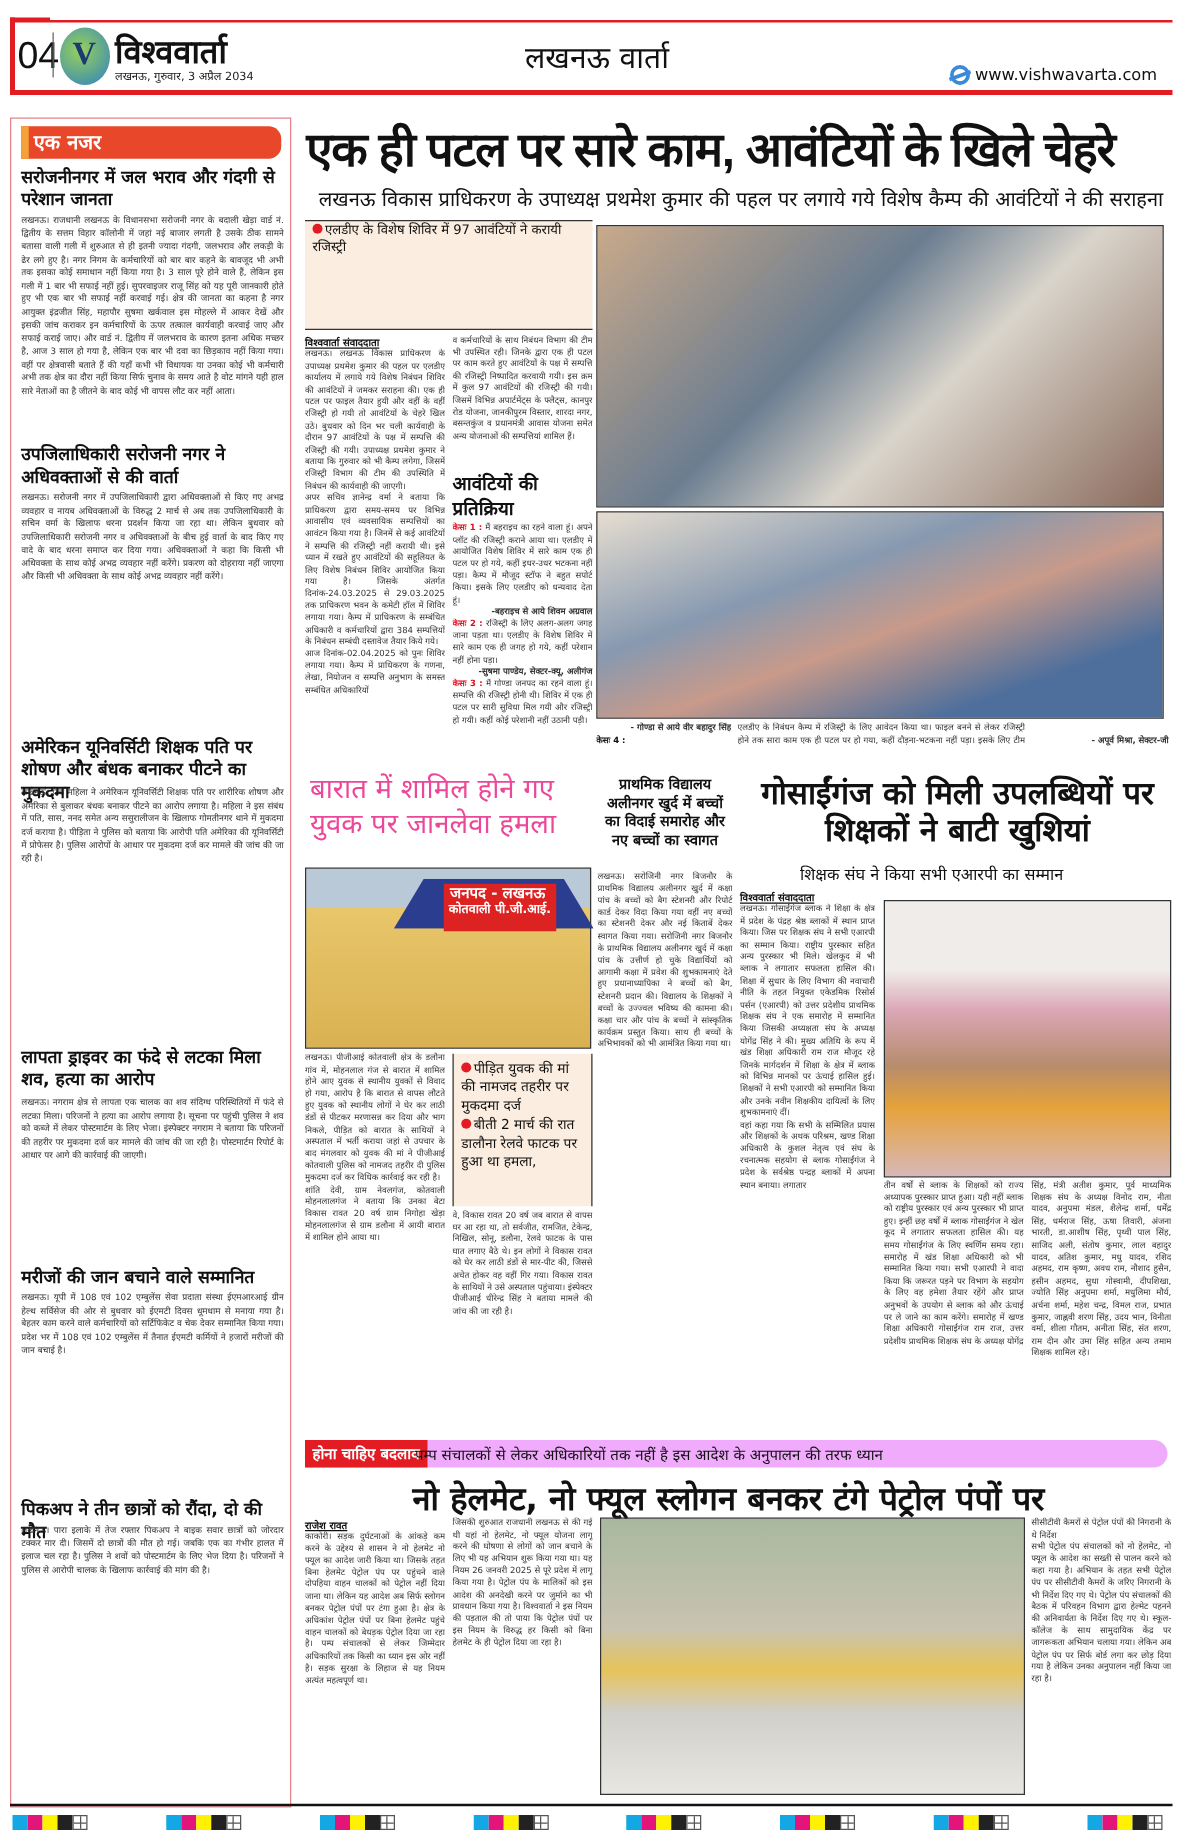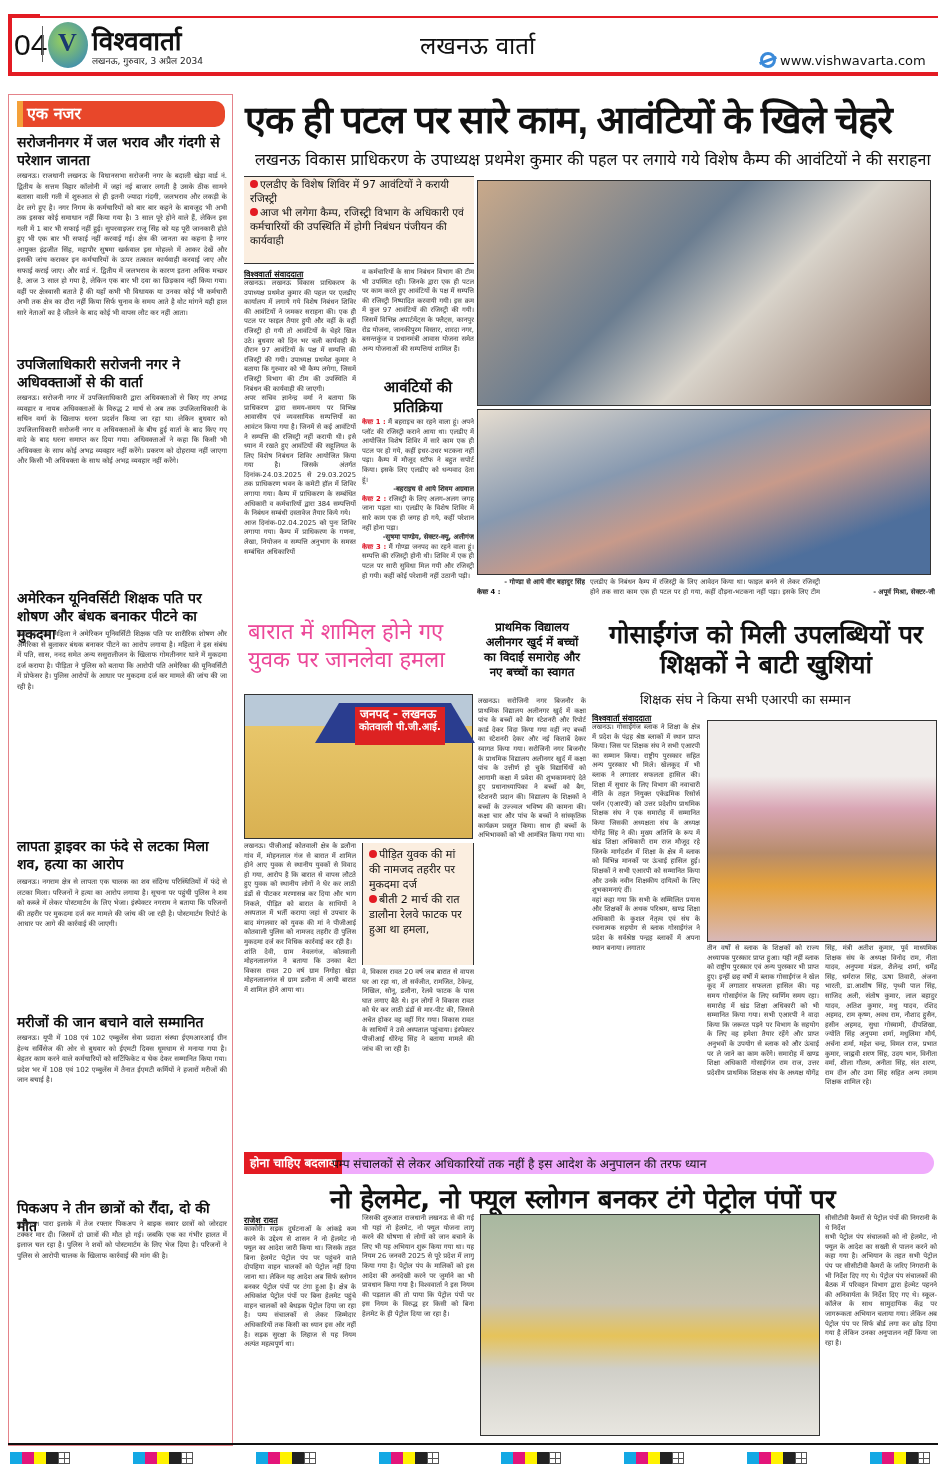--- a/index.html
+++ b/index.html
@@ -26,21 +26,21 @@
 
 .head1{left:245px;top:92px;width:695px;font-size:38px;font-weight:bold;letter-spacing:-1px;color:#111;white-space:nowrap;font-family:"Liberation Sans",sans-serif}
 .sub1{left:255px;top:148px;font-size:16px;color:#111;white-space:nowrap}
 .highlight-box{left:244px;top:176px;width:230px;height:88px;background:#fbeee0;border-top:1px solid #333;border-bottom:1px solid #333;padding:0 6px}
 .hl{font-size:10.5px;line-height:14px;color:#111}
 .dot{display:inline-block;width:8px;height:8px;border-radius:50%;background:#e31b23;margin-right:2px}
 .byline{font-size:8px;font-weight:bold;text-decoration:underline;color:#111}
 .body-txt{font-size:6.8px;line-height:9.6px;color:#333;text-align:justify;overflow:hidden}
 .col{position:absolute}
 .photo{background:linear-gradient(135deg,#c9a98a,#6b7d90 40%,#d9d4cb 60%,#8a6a5c);border:1px solid #333}
-.subhead{font-size:15px;font-weight:bold;color:#111;text-align:center}
+.subhead{font-size:15px;font-weight:bold;color:#111;text-align:left}
 .case{color:#d12;font-weight:bold}
 .h2{font-size:22px;color:#ec4899;line-height:28px}
 .police{background:linear-gradient(#b9c9d8 0,#b9c9d8 22%,#e8c66a 22%,#d9b152 100%);border:1px solid #333}
 .police .badge{position:absolute;left:70px;top:8px;width:160px;height:40px;background:#2a3d8f;clip-path:polygon(15% 0,85% 0,100% 100%,0 100%)}
 .police .b1{position:absolute;left:110px;top:12px;font-size:10px;color:#fff;font-weight:bold;background:#d22;padding:12px 4px}
 .police .b2{position:absolute;left:115px;top:10px;font-size:12px;color:#fff;font-weight:bold}
 .redbox{background:#fbeee0;border-left:1px solid #333;border-right:1px solid #333;padding:4px 6px;font-size:11px;line-height:15px;color:#111}
 .banner{left:244px;top:1152px;width:690px;height:22px;background:#f0abfc;border-radius:0 11px 11px 0}
 .banner .tag{position:absolute;left:0;top:0;height:22px;background:#e31b23;color:#fff;font-size:12px;font-weight:bold;padding:0 6px;line-height:22px}
 .banner .txt{position:absolute;left:88px;top:3px;font-size:12px;color:#111;white-space:nowrap}
@@ -89,21 +89,20 @@
 
   <div class="lc-h" style="top:1104px">पिकअप ने तीन छात्रों को रौंदा, दो की मौत</div>
   <div class="lc-p" style="top:1124px;height:220px">लखनऊ। पारा इलाके में तेज रफ्तार पिकअप ने बाइक सवार छात्रों को जोरदार टक्कर मार दी। जिसमें दो छात्रों की मौत हो गई। जबकि एक का गंभीर हालत में इलाज चल रहा है। पुलिस ने शवों को पोस्टमार्टम के लिए भेज दिया है। परिजनों ने पुलिस से आरोपी चालक के खिलाफ कार्रवाई की मांग की है।</div>
 </div>
 
 <div class="abs head1">एक ही पटल पर सारे काम, आवंटियों के खिले चेहरे</div>
 <div class="abs sub1">लखनऊ विकास प्राधिकरण के उपाध्यक्ष प्रथमेश कुमार की पहल पर लगाये गये विशेष कैम्प की आवंटियों ने की सराहना</div>
 
 <div class="abs highlight-box">
   <div class="hl"><span class="dot"></span><span>एलडीए के विशेष शिविर में 97 आवंटियों ने करायी रजिस्ट्री</span></div>
-  <div class="hl"><span class="dot"></span><span>आज भी लगेगा कैम्प, रजिस्ट्री विभाग के अधिकारी एवं कर्मचारियों की उपस्थिति में होगी निबंधन पंजीयन की कार्यवाही</span></div>
 </div>
 
 <div class="col" style="left:244px;top:268px;width:112px">
   <div class="byline">विश्ववार्ता संवाददाता</div>
   <div class="body-txt" style="height:330px;white-space:pre-line">लखनऊ। लखनऊ विकास प्राधिकरण के उपाध्यक्ष प्रथमेश कुमार की पहल पर एलडीए कार्यालय में लगाये गये विशेष निबंधन शिविर की आवंटियों ने जमकर सराहना की। एक ही पटल पर फाइल तैयार हुयी और वहीं के वहीं रजिस्ट्री हो गयी तो आवंटियों के चेहरे खिल उठे। बुधवार को दिन भर चली कार्यवाही के दौरान 97 आवंटियों के पक्ष में सम्पत्ति की रजिस्ट्री की गयी। उपाध्यक्ष प्रथमेश कुमार ने बताया कि गुरुवार को भी कैम्प लगेगा, जिसमें रजिस्ट्री विभाग की टीम की उपस्थिति में निबंधन की कार्यवाही की जाएगी।
    अपर सचिव ज्ञानेन्द्र वर्मा ने बताया कि प्राधिकरण द्वारा समय-समय पर विभिन्न आवासीय एवं व्यवसायिक सम्पत्तियों का आवंटन किया गया है। जिनमें से कई आवंटियों ने सम्पत्ति की रजिस्ट्री नहीं करायी थी। इसे ध्यान में रखते हुए आवंटियों की सहूलियत के लिए विशेष निबंधन शिविर आयोजित किया गया है। जिसके अंतर्गत दिनांक-24.03.2025 से 29.03.2025 तक प्राधिकरण भवन के कमेटी हॉल में शिविर लगाया गया। कैम्प में प्राधिकरण के सम्बंधित अधिकारी व कर्मचारियों द्वारा 384 सम्पत्तियों के निबंधन सम्बंधी दस्तावेज तैयार किये गये।
    आज दिनांक-02.04.2025 को पुनः शिविर लगाया गया। कैम्प में प्राधिकरण के गणना, लेखा, नियोजन व सम्पत्ति अनुभाग के समस्त सम्बंधित अधिकारियों</div>
 </div>
 
 <div class="col" style="left:362px;top:268px;width:112px">

